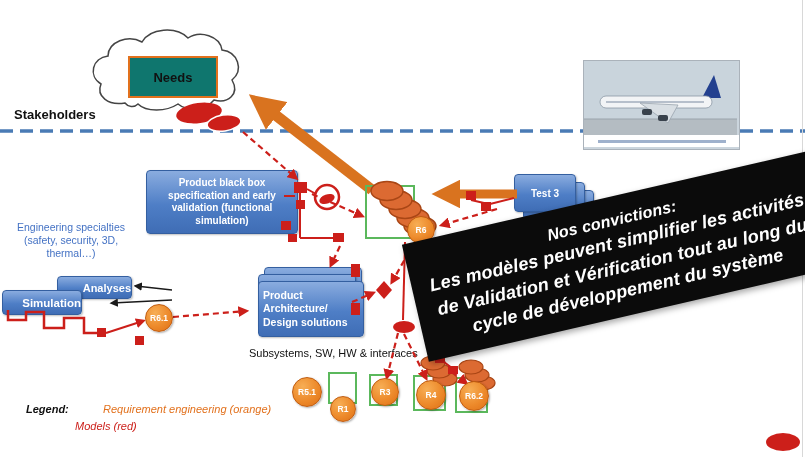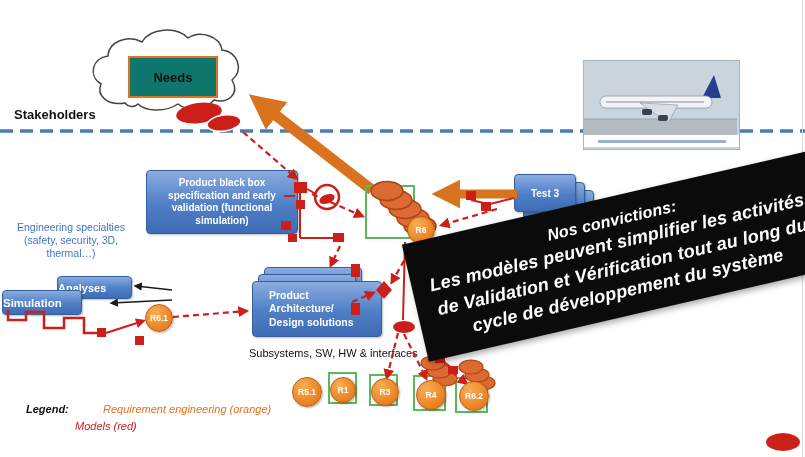--- a/index.html
+++ b/index.html
@@ -3,21 +3,21 @@
 <meta charset="utf-8">
 <style>
   html,body{margin:0;padding:0;background:#fff;}
   .stage{position:relative;width:805px;height:457px;overflow:hidden;background:#fff;
          font-family:"Liberation Sans","DejaVu Sans",sans-serif;}
   .svg-under{position:absolute;left:0;top:0;z-index:1;pointer-events:none;}
   .svg-over{position:absolute;left:0;top:0;z-index:3;pointer-events:none;}
   .lbl{position:absolute;z-index:2;}
   .box{position:absolute;z-index:2;background:linear-gradient(180deg,#8AACDF 0%,#4E7EC6 55%,#3F6DB5 100%);
        border:1px solid #345FA0;border-radius:4px;color:#fff;font-weight:bold;
-       display:flex;align-items:center;justify-content:flex-start;text-align:center;
+       display:flex;align-items:center;justify-content:flex-end;text-align:center;
        box-shadow:1px 1px 2px rgba(0,0,0,.25);}
   .needs-box{position:absolute;z-index:2;left:128px;top:56px;width:86px;height:38px;background:#0f766e;
        border:2px solid #E2711D;display:flex;align-items:center;justify-content:center;
        font-weight:bold;font-size:13px;color:#111;}
   .stakeholders{left:14px;top:107px;font-size:13px;font-weight:bold;color:#111;}
   .specialties{left:0px;top:221px;width:142px;font-size:10.5px;line-height:1.22;color:#4472C4;
        text-align:center;white-space:pre-line;}
   .blackbox{left:146px;top:170px;width:138px;height:58px;font-size:10px;line-height:1.25;padding:2px 6px;}
   .analyses{left:57px;top:276px;width:73px;height:21px;font-size:11px;}
   .simulation{left:2px;top:290px;width:78px;height:23px;font-size:11.5px;}
@@ -27,29 +27,29 @@
   .stack .layer{position:absolute;background:linear-gradient(180deg,#8AACDF 0%,#4E7EC6 55%,#3F6DB5 100%);
        border:1px solid #345FA0;border-radius:4px;box-shadow:1px 1px 2px rgba(0,0,0,.25);
        color:#fff;font-weight:bold;display:flex;align-items:center;justify-content:center;text-align:left;}
   .stack-test{left:514px;top:174px;width:82px;height:60px;}
   .stack-test .l3{left:18px;top:16px;width:60px;height:36px;}
   .stack-test .l2{left:9px;top:8px;width:60px;height:36px;}
   .stack-test .l1{left:0px;top:0px;width:60px;height:36px;font-size:10px;}
   .stack-pa{left:252px;top:267px;width:112px;height:70px;}
   .stack-pa .l3{left:12px;top:0px;width:96px;height:52px;}
   .stack-pa .l2{left:6px;top:7px;width:96px;height:52px;}
-  .stack-pa .l1{left:0px;top:14px;width:96px;height:52px;font-size:10.5px;line-height:1.25;padding:1px 16px;}
+  .stack-pa .l1{left:6px;top:14px;width:96px;height:52px;font-size:10.5px;line-height:1.25;padding:1px 4px;}
   .badge{position:absolute;z-index:4;border-radius:50%;
        background:radial-gradient(circle at 35% 30%,#F7AE55 0%,#ED8A2B 55%,#DE6F15 100%);
        border:1px solid #C05C10;color:#fff;font-weight:bold;font-size:8.5px;
        display:flex;align-items:center;justify-content:center;box-shadow:1px 1px 2px rgba(0,0,0,.3);}
   .b-r6{left:407px;top:216px;width:26px;height:26px;}
   .b-r61{left:145px;top:304px;width:26px;height:26px;}
   .b-r51{left:292px;top:377px;width:28px;height:28px;}
-  .b-r1{left:330px;top:377px;width:24px;height:24px;}
+  .b-r1{left:330px;top:396px;width:24px;height:24px;}
   .b-r3{left:371px;top:378px;width:26px;height:26px;text-align:right;}
   .b-r4{left:416px;top:380px;width:28px;height:28px;}
   .b-r62{left:459px;top:381px;width:28px;height:28px;}
   .banner{position:absolute;z-index:10;left:410px;top:196px;width:420px;height:120px;background:#0B0B0B;
        transform:rotate(-13deg);color:#fff;font-style:italic;font-weight:bold;text-align:center;
        display:flex;flex-direction:column;justify-content:center;letter-spacing:.2px;
        box-shadow:2px 3px 6px rgba(0,0,0,.35);}
   .banner .bl1{font-size:16px;line-height:1.35;}
   .banner .bl{font-size:18px;line-height:1.35;}
   .photo{position:absolute;z-index:2;left:583px;top:60px;width:155px;height:88px;border:1px solid #AAB2BA;

